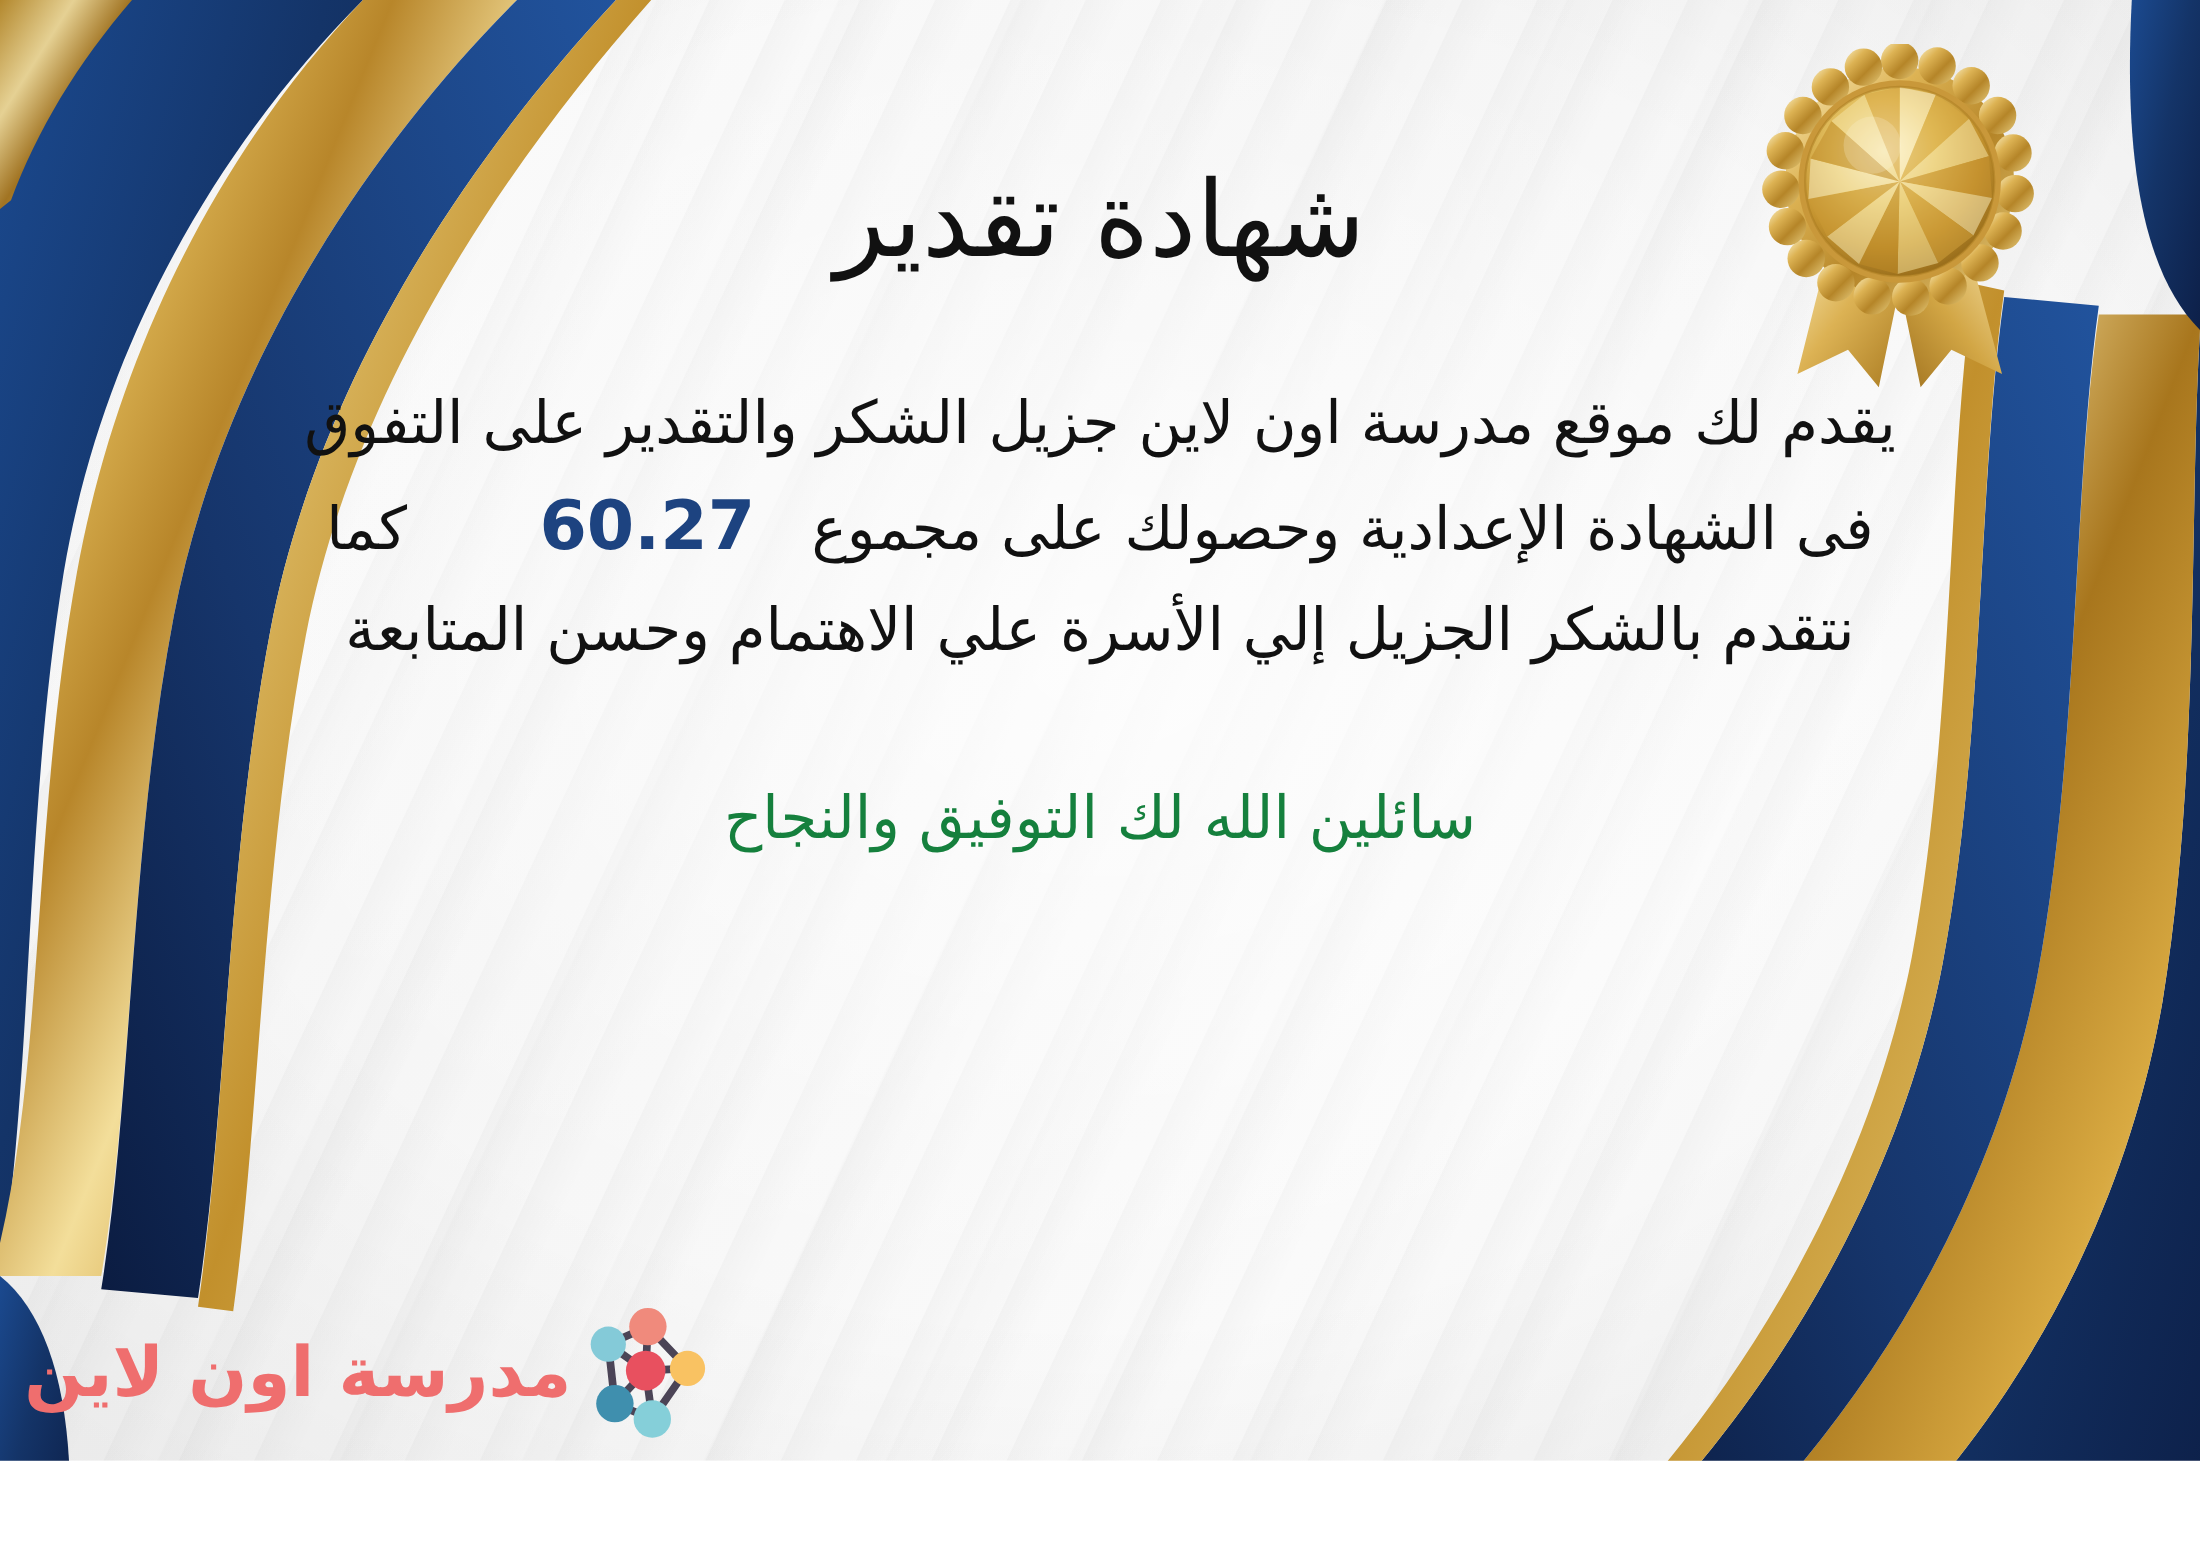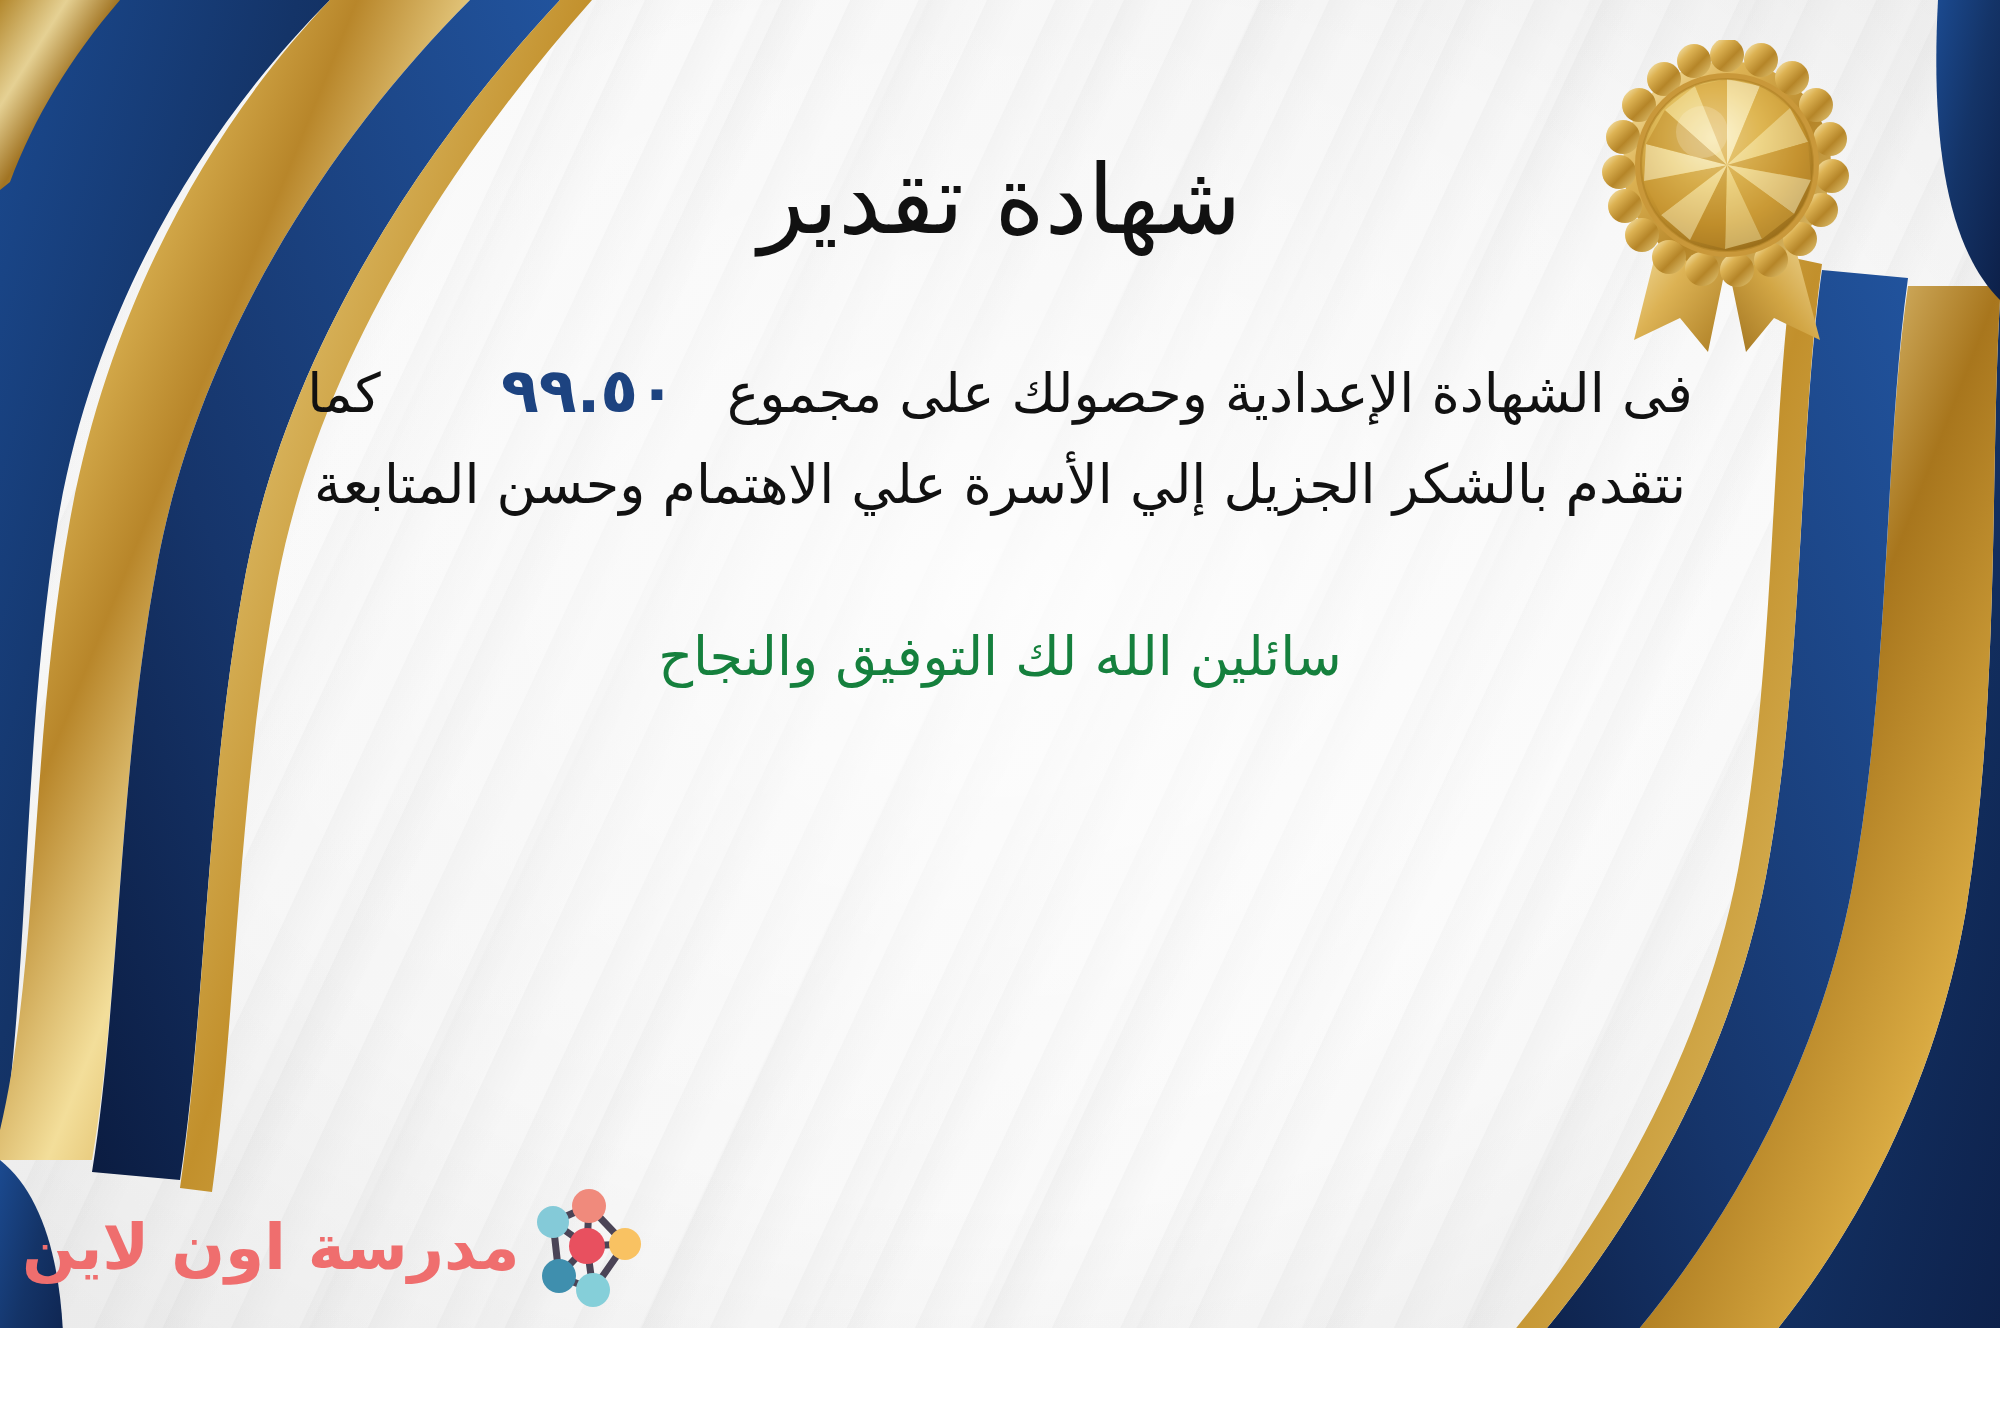--- a/index.html
+++ b/index.html
@@ -262,23 +262,24 @@
     <circle cx="135" cy="125" r="86" fill="none" stroke="#a97c20" stroke-width="2" opacity="0.5"></circle>
     <circle cx="110" cy="92" r="26" fill="#fff8dd" opacity="0.22"></circle>
   </svg>
 
   <div class="content">
 
     <div class="title">شهادة تقدير</div>
 
 
     <div class="body-block">
+      <div class="body-line">يقدم لك موقع مدرسة اون لاين جزيل الشكر  والتقدير على التفوق</div>
       <div class="body-line">
         <span>فى الشهادة الإعدادية وحصولك على مجموع</span>
-        <span class="score">٩٩.٥٠</span>
+        <span class="score">60.27</span>
         <span class="gap"></span>
         <span>كما</span>
       </div>
       <div class="body-line">نتقدم  بالشكر الجزيل إلي الأسرة علي الاهتمام وحسن المتابعة</div>
     </div>
 
     <div class="closing">سائلين الله لك التوفيق  والنجاح</div>
   </div>
 
   <div class="logo">

